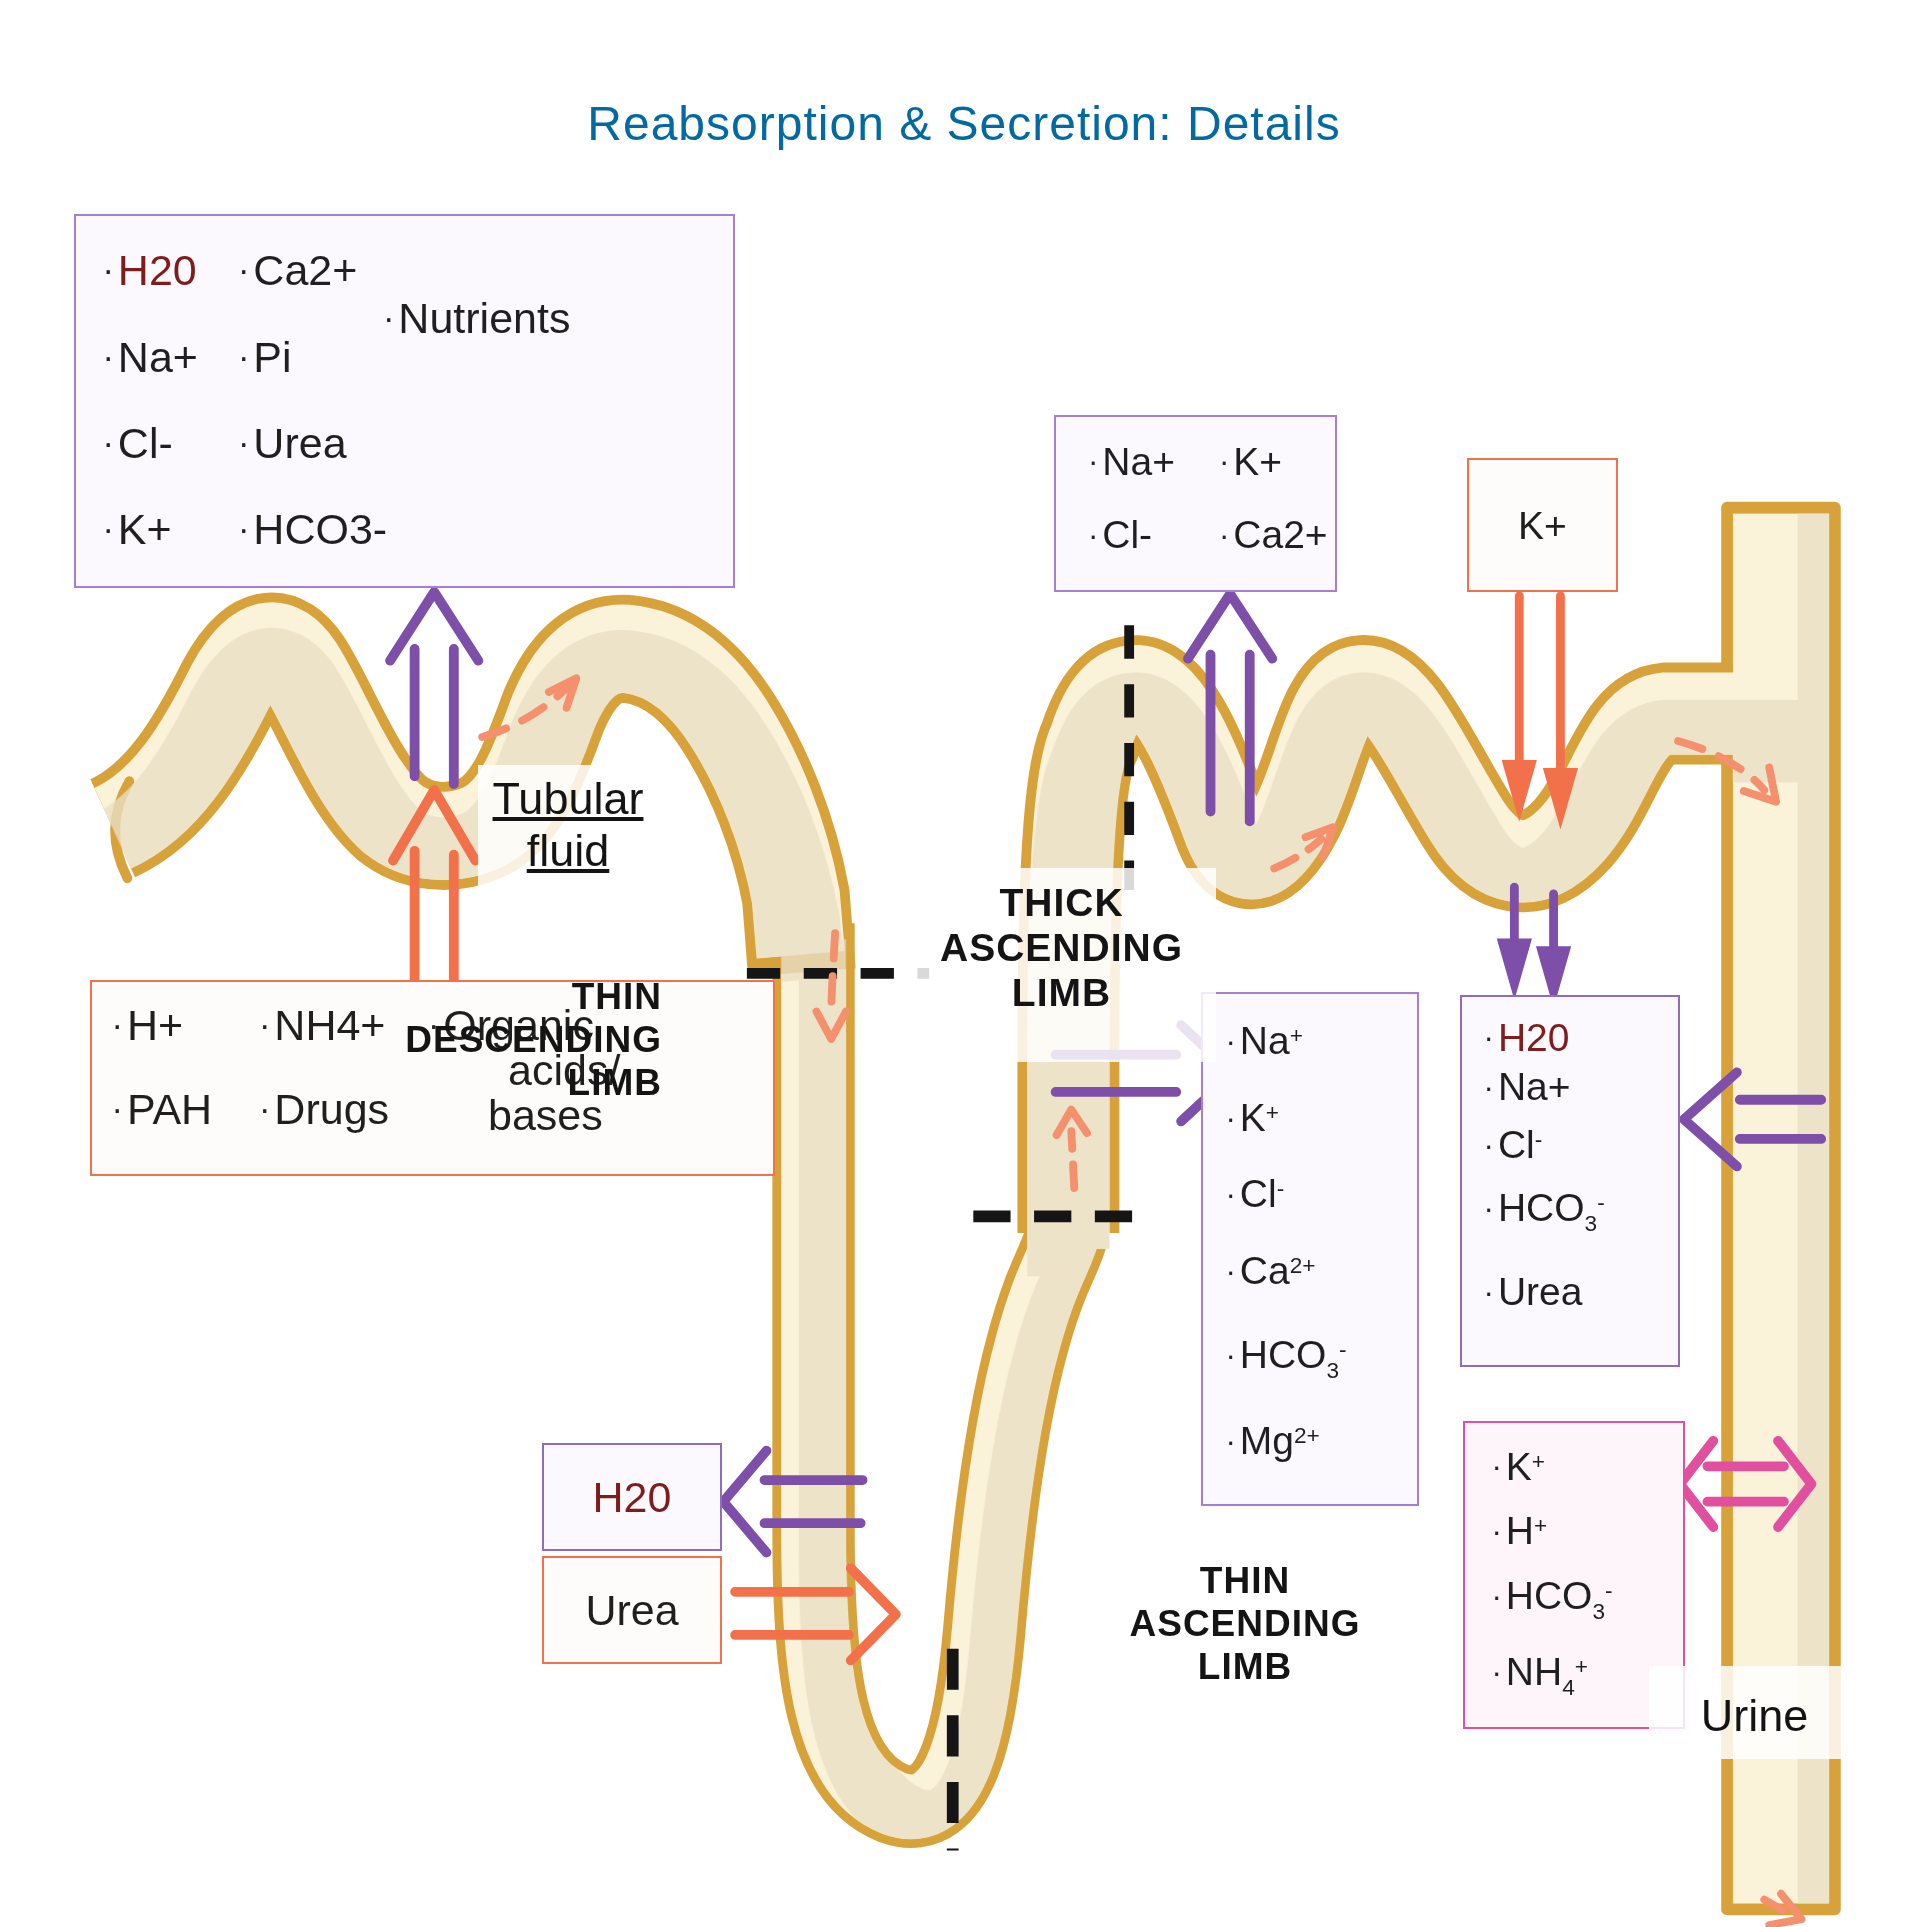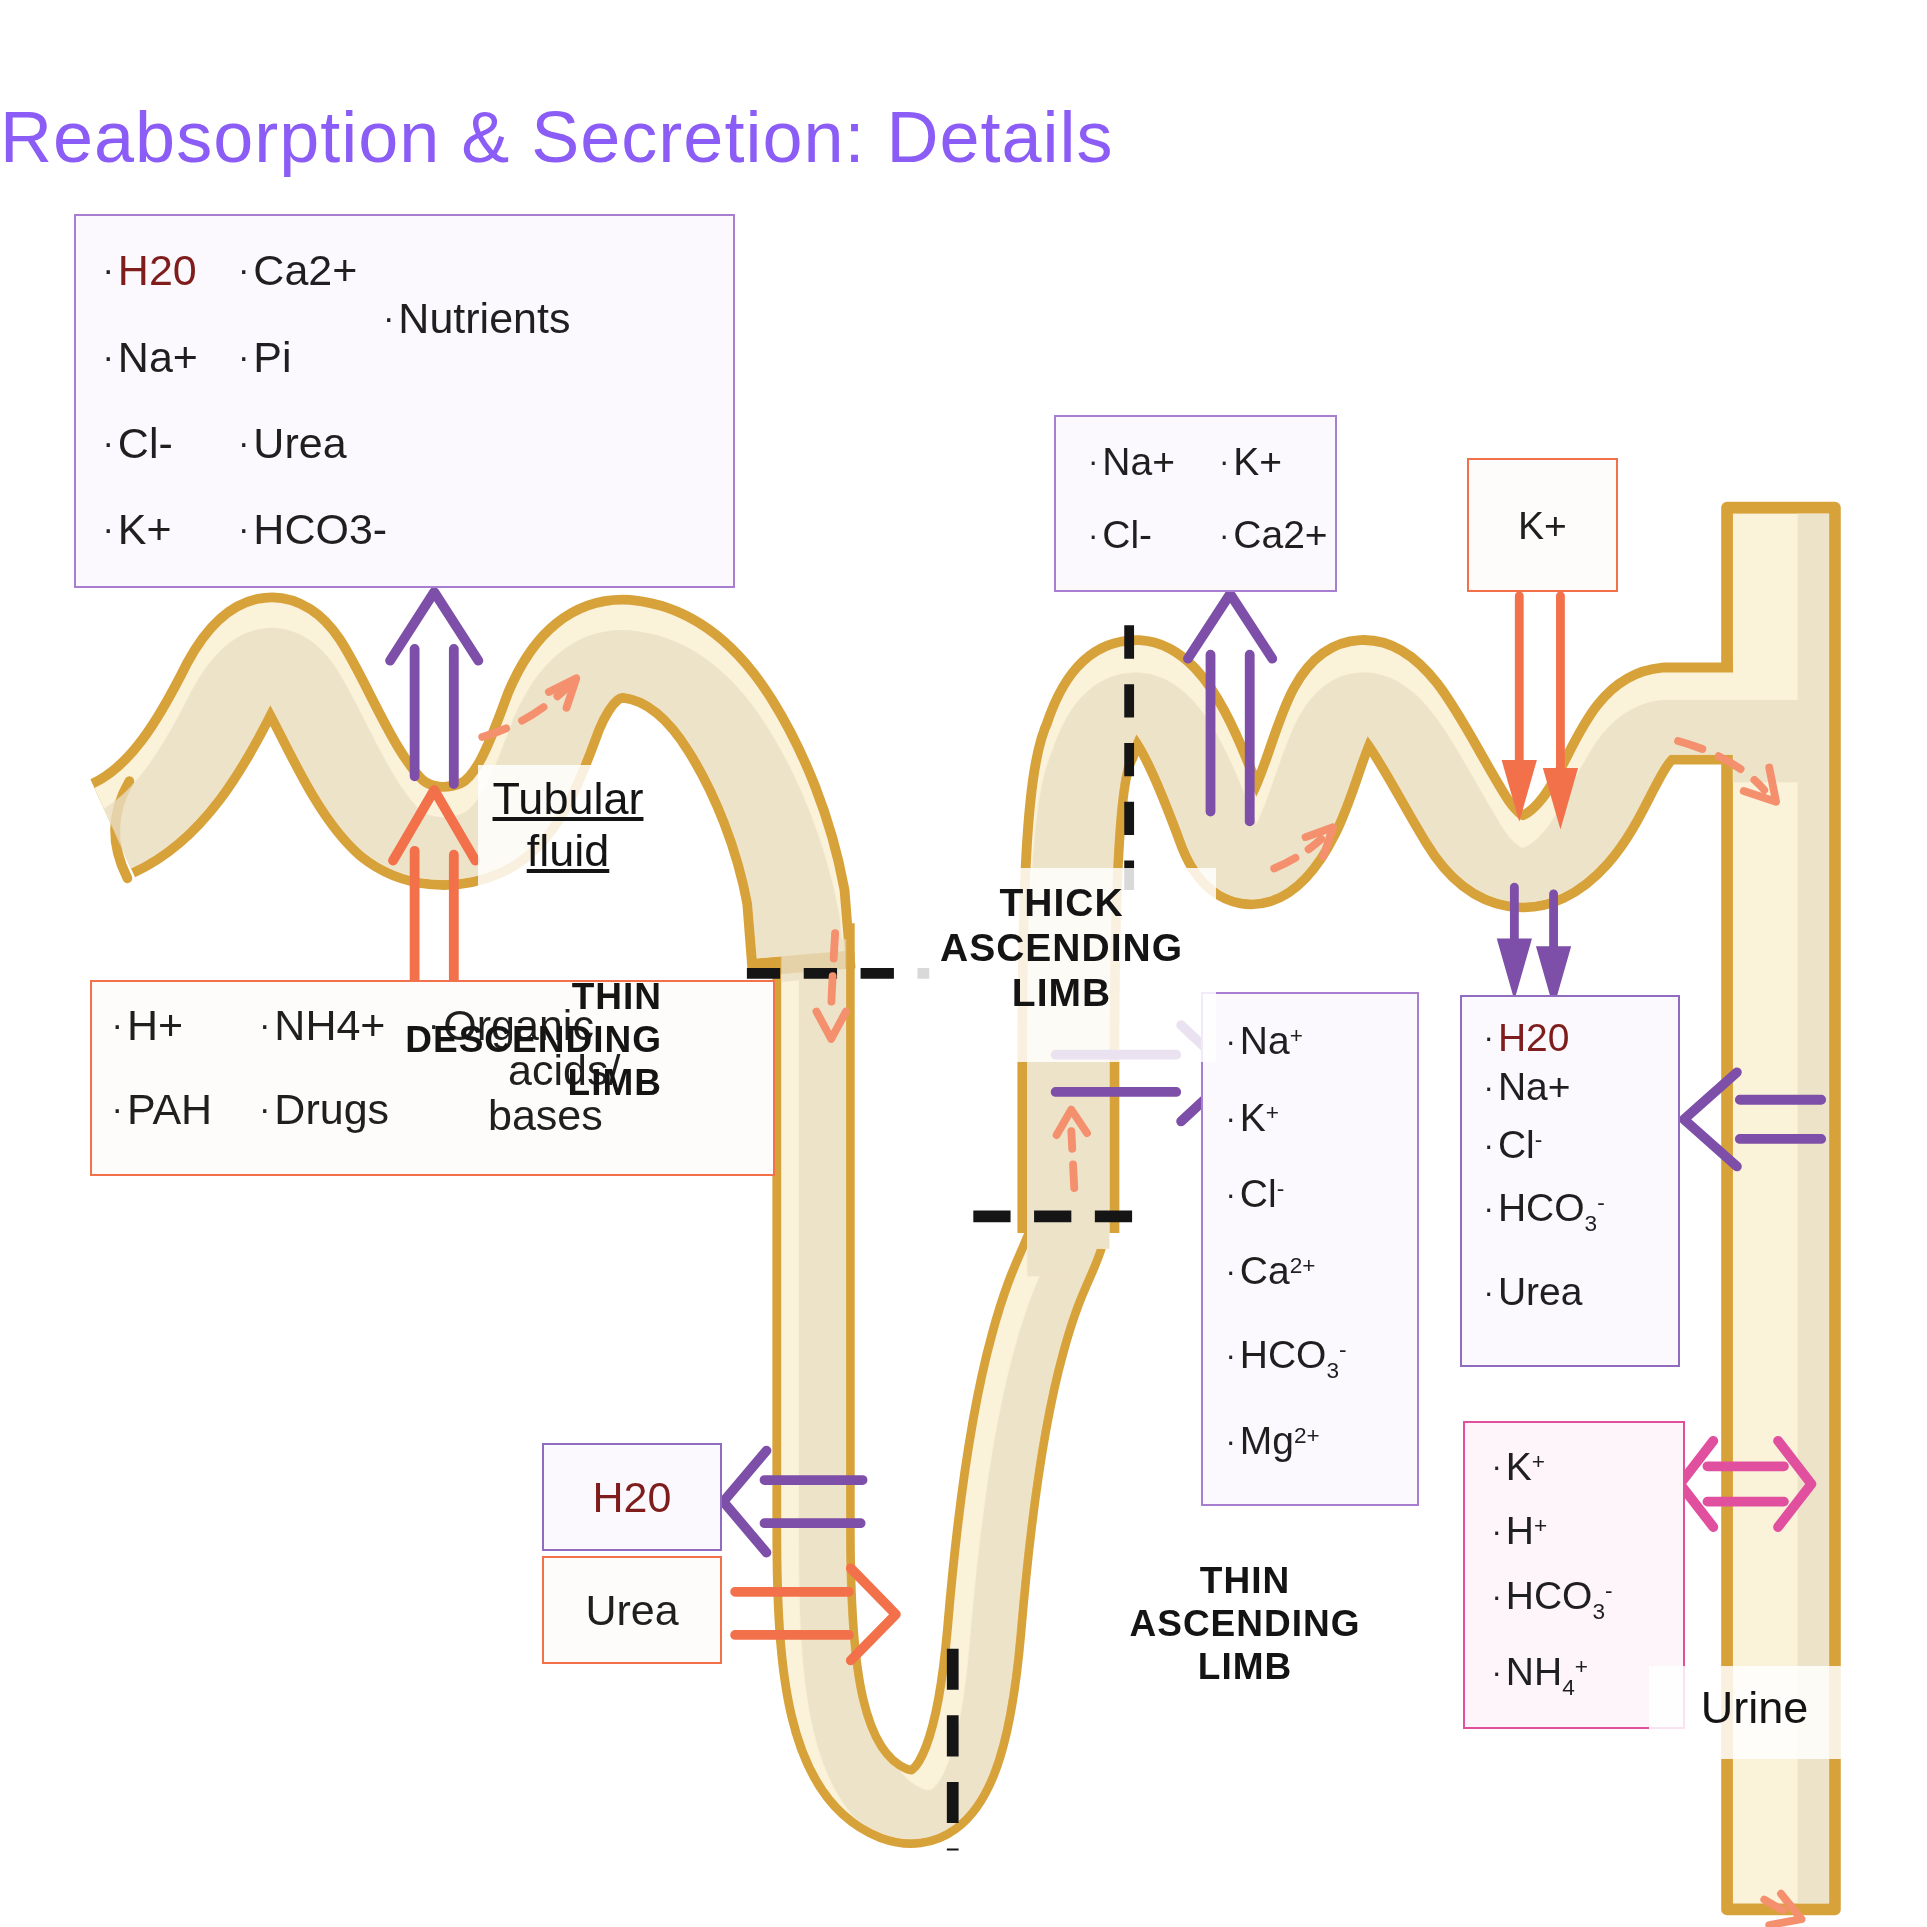--- a/index.html
+++ b/index.html
@@ -1,20 +1,20 @@
 <!DOCTYPE html>
 <html><head>
 <meta charset="utf-8">
 <style>
   html,body{margin:0;padding:0;background:#ffffff;}
   .stage{position:relative;width:1928px;height:1928px;background:#ffffff;
          font-family:"Liberation Sans",sans-serif;overflow:hidden;color:#1f1f1f;}
   .stage svg{position:absolute;left:0;top:0;}
-  .title{position:absolute;left:0;right:0;top:96px;
-         font-size:72px;font-weight:500;letter-spacing:1px;color:#8b5cf6;}
+  .title{position:absolute;left:0;right:0;top:96px;text-align:center;
+         font-size:48px;font-weight:500;letter-spacing:1px;color:#0369a1;}
   .box{position:absolute;background:#fbf9fe;border:2.9px solid #a87fd0;}
   .box.orange{border-color:#f2714b;background:#fdfcfb;}
   .box.pink{border-color:#e0509f;background:#fdf5fa;}
   .li{position:absolute;white-space:nowrap;font-size:43px;line-height:1;color:#1f1f1f;}
   .li.s40{font-size:39px;}
   .li .b{font-size:.8em;vertical-align:.08em;margin-right:3.9px;color:#222;}
   .li sub{font-size:.58em;vertical-align:-.45em;letter-spacing:0;}
   .li sup{font-size:.58em;vertical-align:.5em;}
   .blue{color:#7f1d1d;}
   .centerbox{display:flex;align-items:center;justify-content:center;}
@@ -209,18 +209,18 @@
   <span class="ln">DESCENDING</span>
   <span class="ln">LIMB</span>
 </div>
 
 <div class="lbl s38 soft" style="left:1108px;top:1560px;width:274px;text-align:center;">
   <span class="ln">THIN</span>
   <span class="ln">ASCENDING</span>
   <span class="ln">LIMB</span>
 </div>
 
-<div class="lbl soft urinelbl" style="left:1649px;top:1666px;width:211px;height:93px;text-align:center;padding-top:16px;box-sizing:border-box;">
+<div class="lbl soft urinelbl" style="left:1649px;top:1666px;width:211px;height:93px;text-align:center;padding-top:24px;box-sizing:border-box;">
   <span>Urine</span>
 </div>
 
 </div>
 
 
 </body></html>

